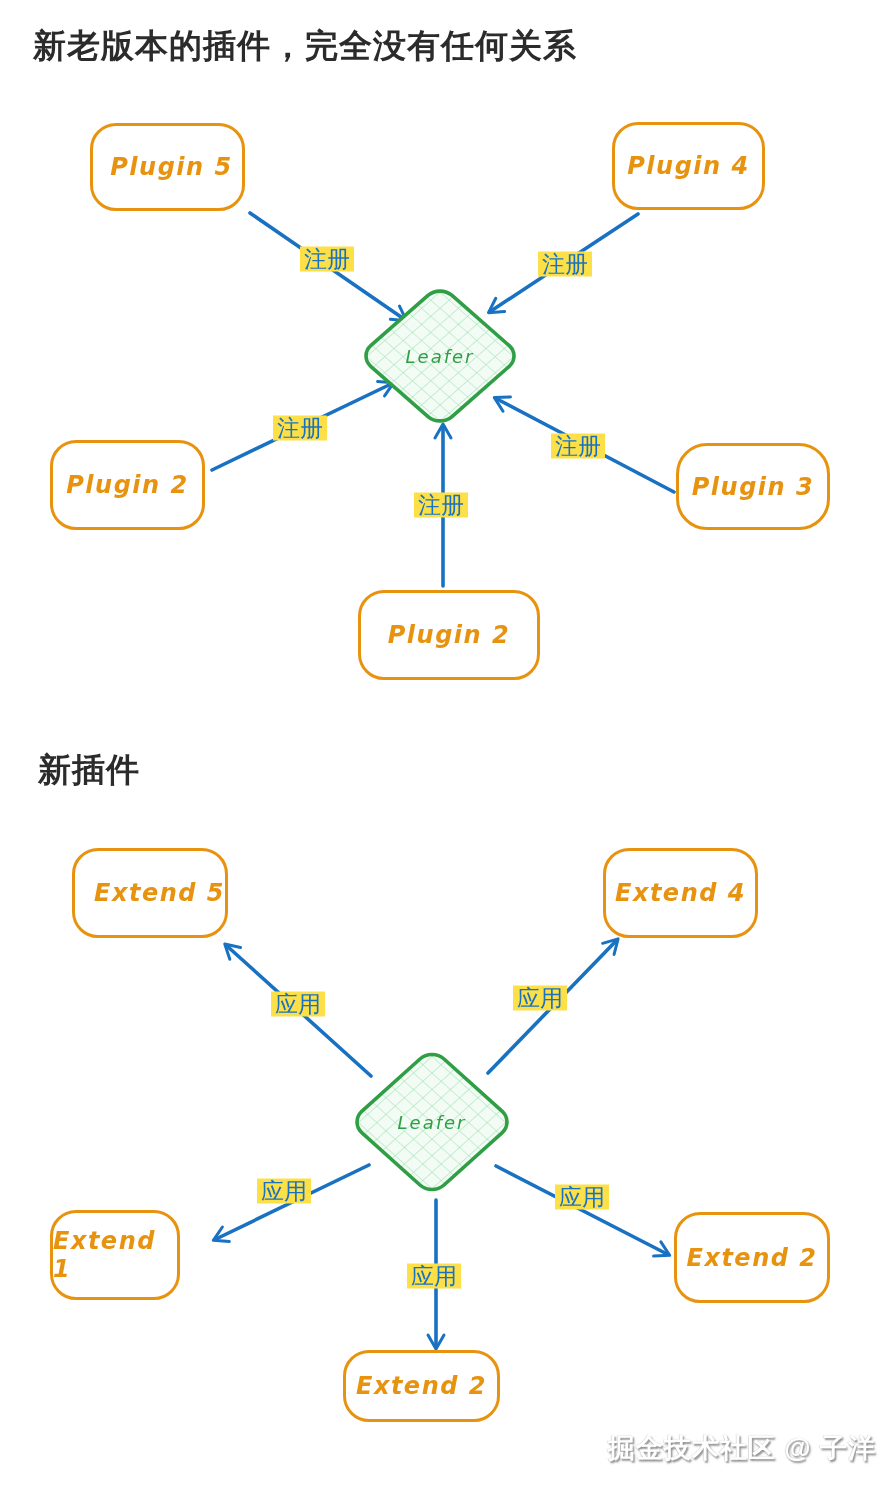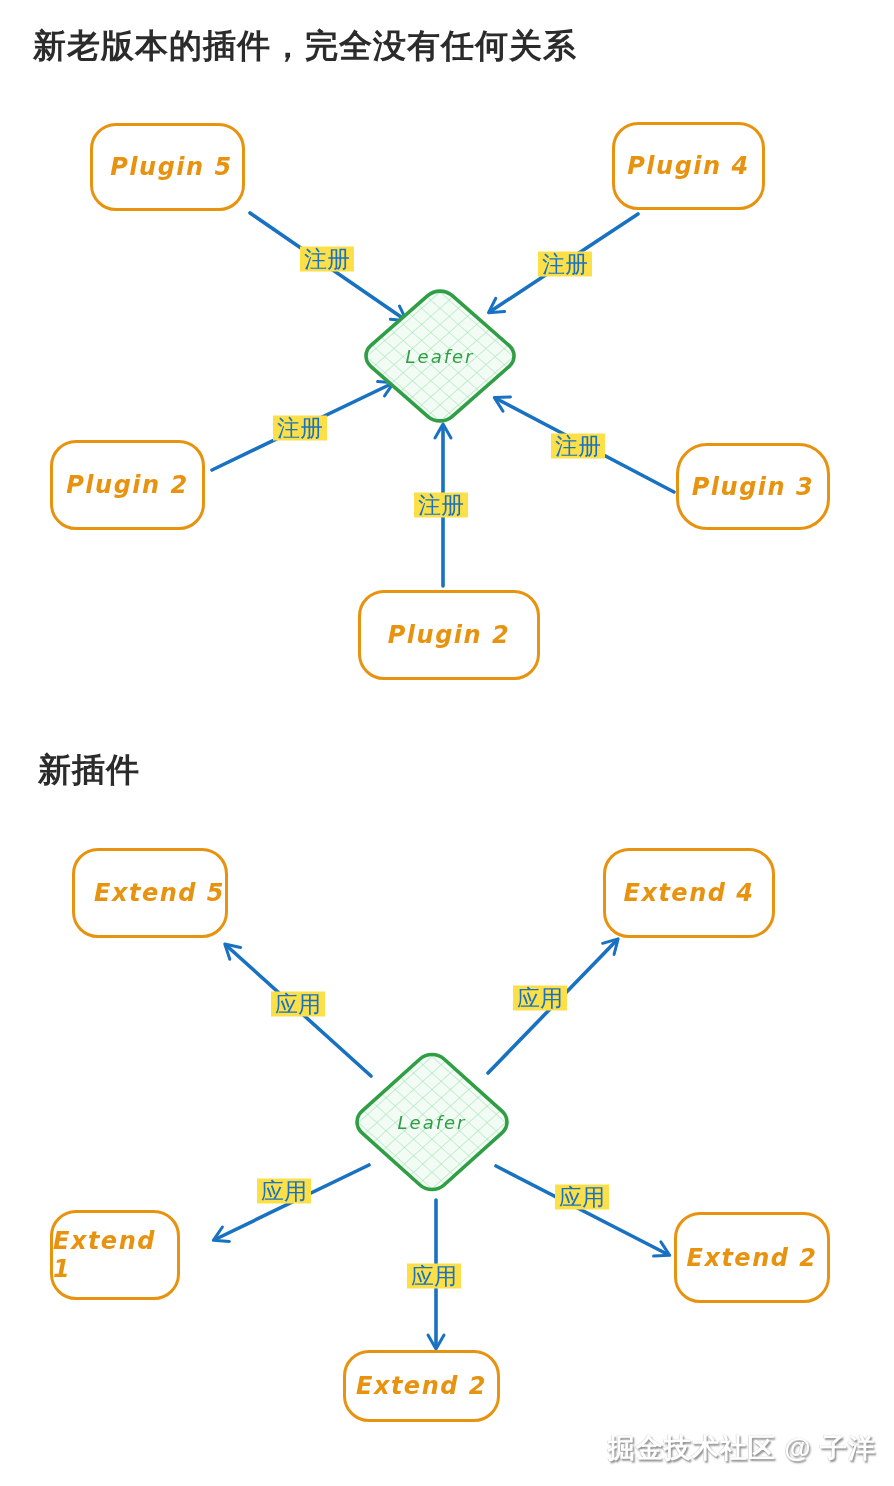--- a/index.html
+++ b/index.html
@@ -93,21 +93,21 @@
   <span class="edge-label" style="left:565px;top:264px;">注册</span>
   <span class="edge-label" style="left:300px;top:428px;">注册</span>
   <span class="edge-label" style="left:578px;top:446px;">注册</span>
   <span class="edge-label" style="left:441px;top:505px;">注册</span>
 
   <span class="center-label" style="left:440px;top:356px;">Leafer</span>
 
   <div class="node" style="left:72px;top:848px;width:156px;height:90px;justify-content:flex-end;">
       <span>Extend 5</span>
     </div>
-  <div class="node" style="left:603px;top:848px;width:172px;height:90px;justify-content:center;">
+  <div class="node" style="left:603px;top:848px;width:155px;height:90px;justify-content:center;">
       <span>Extend 4</span>
     </div>
   <div class="node" style="left:50px;top:1210px;width:130px;height:90px;">
       <span>Extend 1</span>
     </div>
   <div class="node" style="left:674px;top:1212px;width:156px;height:91px;">
       <span>Extend 2</span>
     </div>
   <div class="node" style="left:343px;top:1350px;width:157px;height:72px;">
       <span>Extend 2</span>

